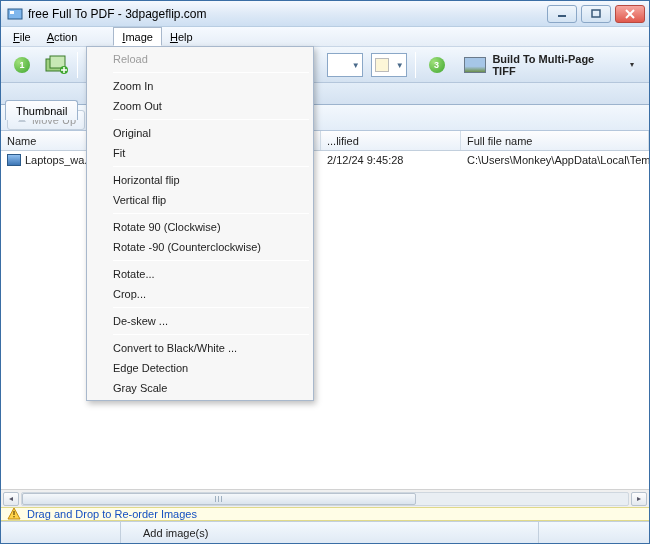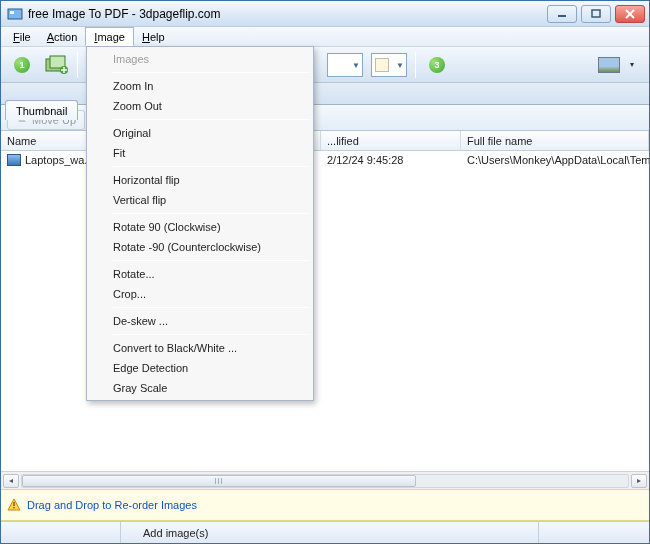--- a/index.html
+++ b/index.html
@@ -56,20 +56,21 @@
     color:#000;
     cursor:default;
   }
   .menu-item .u { text-decoration: underline; }
   .menu-item.open {
     background:#fff;
     border:1px solid #a8b8cc;
     border-bottom:1px solid #fff;
     position:relative;
     z-index:20;
+    margin-left:28px;
   }
   
   .dropdown {
     position:absolute;
     top:45px;
     left:85px;
     width:228px;
     background:#f7f7f7;
     border:1px solid #a8b8cc;
     box-shadow: 2px 3px 6px rgba(0,0,0,0.25);
@@ -250,21 +251,21 @@
     border:1px solid #b8c3cf;
     border-radius:2px;
     display:flex; align-items:center; justify-content:center;
   }
   .thumb-grip::after {
     content:""; width:8px; height:6px;
     background:repeating-linear-gradient(90deg,#9fb0c0 0 1px,transparent 1px 3px);
   }
   
   .hintbar {
-    height:32px;
+    height:14px;
     background:#fffde6;
     border-top:1px solid #e0d98a;
     border-bottom:1px solid #e0d98a;
     display:flex;
     align-items:center;
     padding-left:6px;
     gap:6px;
     font-size:11px;
     color:#1550c0;
   }
@@ -300,21 +301,21 @@
 
 <div class="window">
 
   <div class="titlebar">
     <span class="app-icon">
       <svg width="16" height="16">
           <rect x="1" y="3" width="14" height="10" fill="#7fb6ec" stroke="#2b5a8a"></rect>
           <rect x="3" y="5" width="4" height="3" fill="#fff"></rect>
         </svg>
     </span>
-    <span class="title">free Image To PDF - 3dpageflip.com</span>
+    <span class="title">free Full To PDF - 3dpageflip.com</span>
     <div class="win-buttons">
       <div class="win-btn">
           <svg width="10" height="10">
             <line x1="1" y1="7" x2="9" y2="7" stroke="#3a5a7a" stroke-width="2"></line>
           </svg>
         </div>
       <div class="win-btn">
           <svg width="10" height="10">
             <rect x="1" y="1" width="8" height="7" fill="none" stroke="#3a5a7a" stroke-width="1.5"></rect>
           </svg>
@@ -364,20 +365,21 @@
     <div class="tb-combo">
         <span class="swatch"></span>
         <span class="chev">▼</span>
       </div>
     <div class="tb-sep"></div>
     <div class="tb-btn">
         <span class="badge-num badge-3">3</span>
       </div>
     <div class="tb-right">
       <span class="thumb"></span>
+      <span class="label">Build To Multi-Page TIFF</span>
       <span class="menu-chev">▾</span>
     </div>
   </div>
 
   <div class="tabstrip">
     <div class="tab">Thumbnail</div>
   </div>
 
   <div class="subbar">
     <div class="sub-btn">
@@ -424,21 +426,21 @@
     <span>Drag and Drop to Re-order Images</span>
   </div>
 
   <div class="statusbar">
     <div class="status-cell"></div>
     <div class="status-main">Add image(s)</div>
     <div class="status-tail"></div>
   </div>
 
   <div class="dropdown">
-    <div class="dd-item disabled">Images</div>
+    <div class="dd-item disabled">Reload</div>
     <div class="dd-sep"></div>
     <div class="dd-item">Zoom In</div>
     <div class="dd-item">Zoom Out</div>
     <div class="dd-sep"></div>
     <div class="dd-item">Original</div>
     <div class="dd-item">Fit</div>
     <div class="dd-sep"></div>
     <div class="dd-item">Horizontal flip</div>
     <div class="dd-item">Vertical flip</div>
     <div class="dd-sep"></div>

